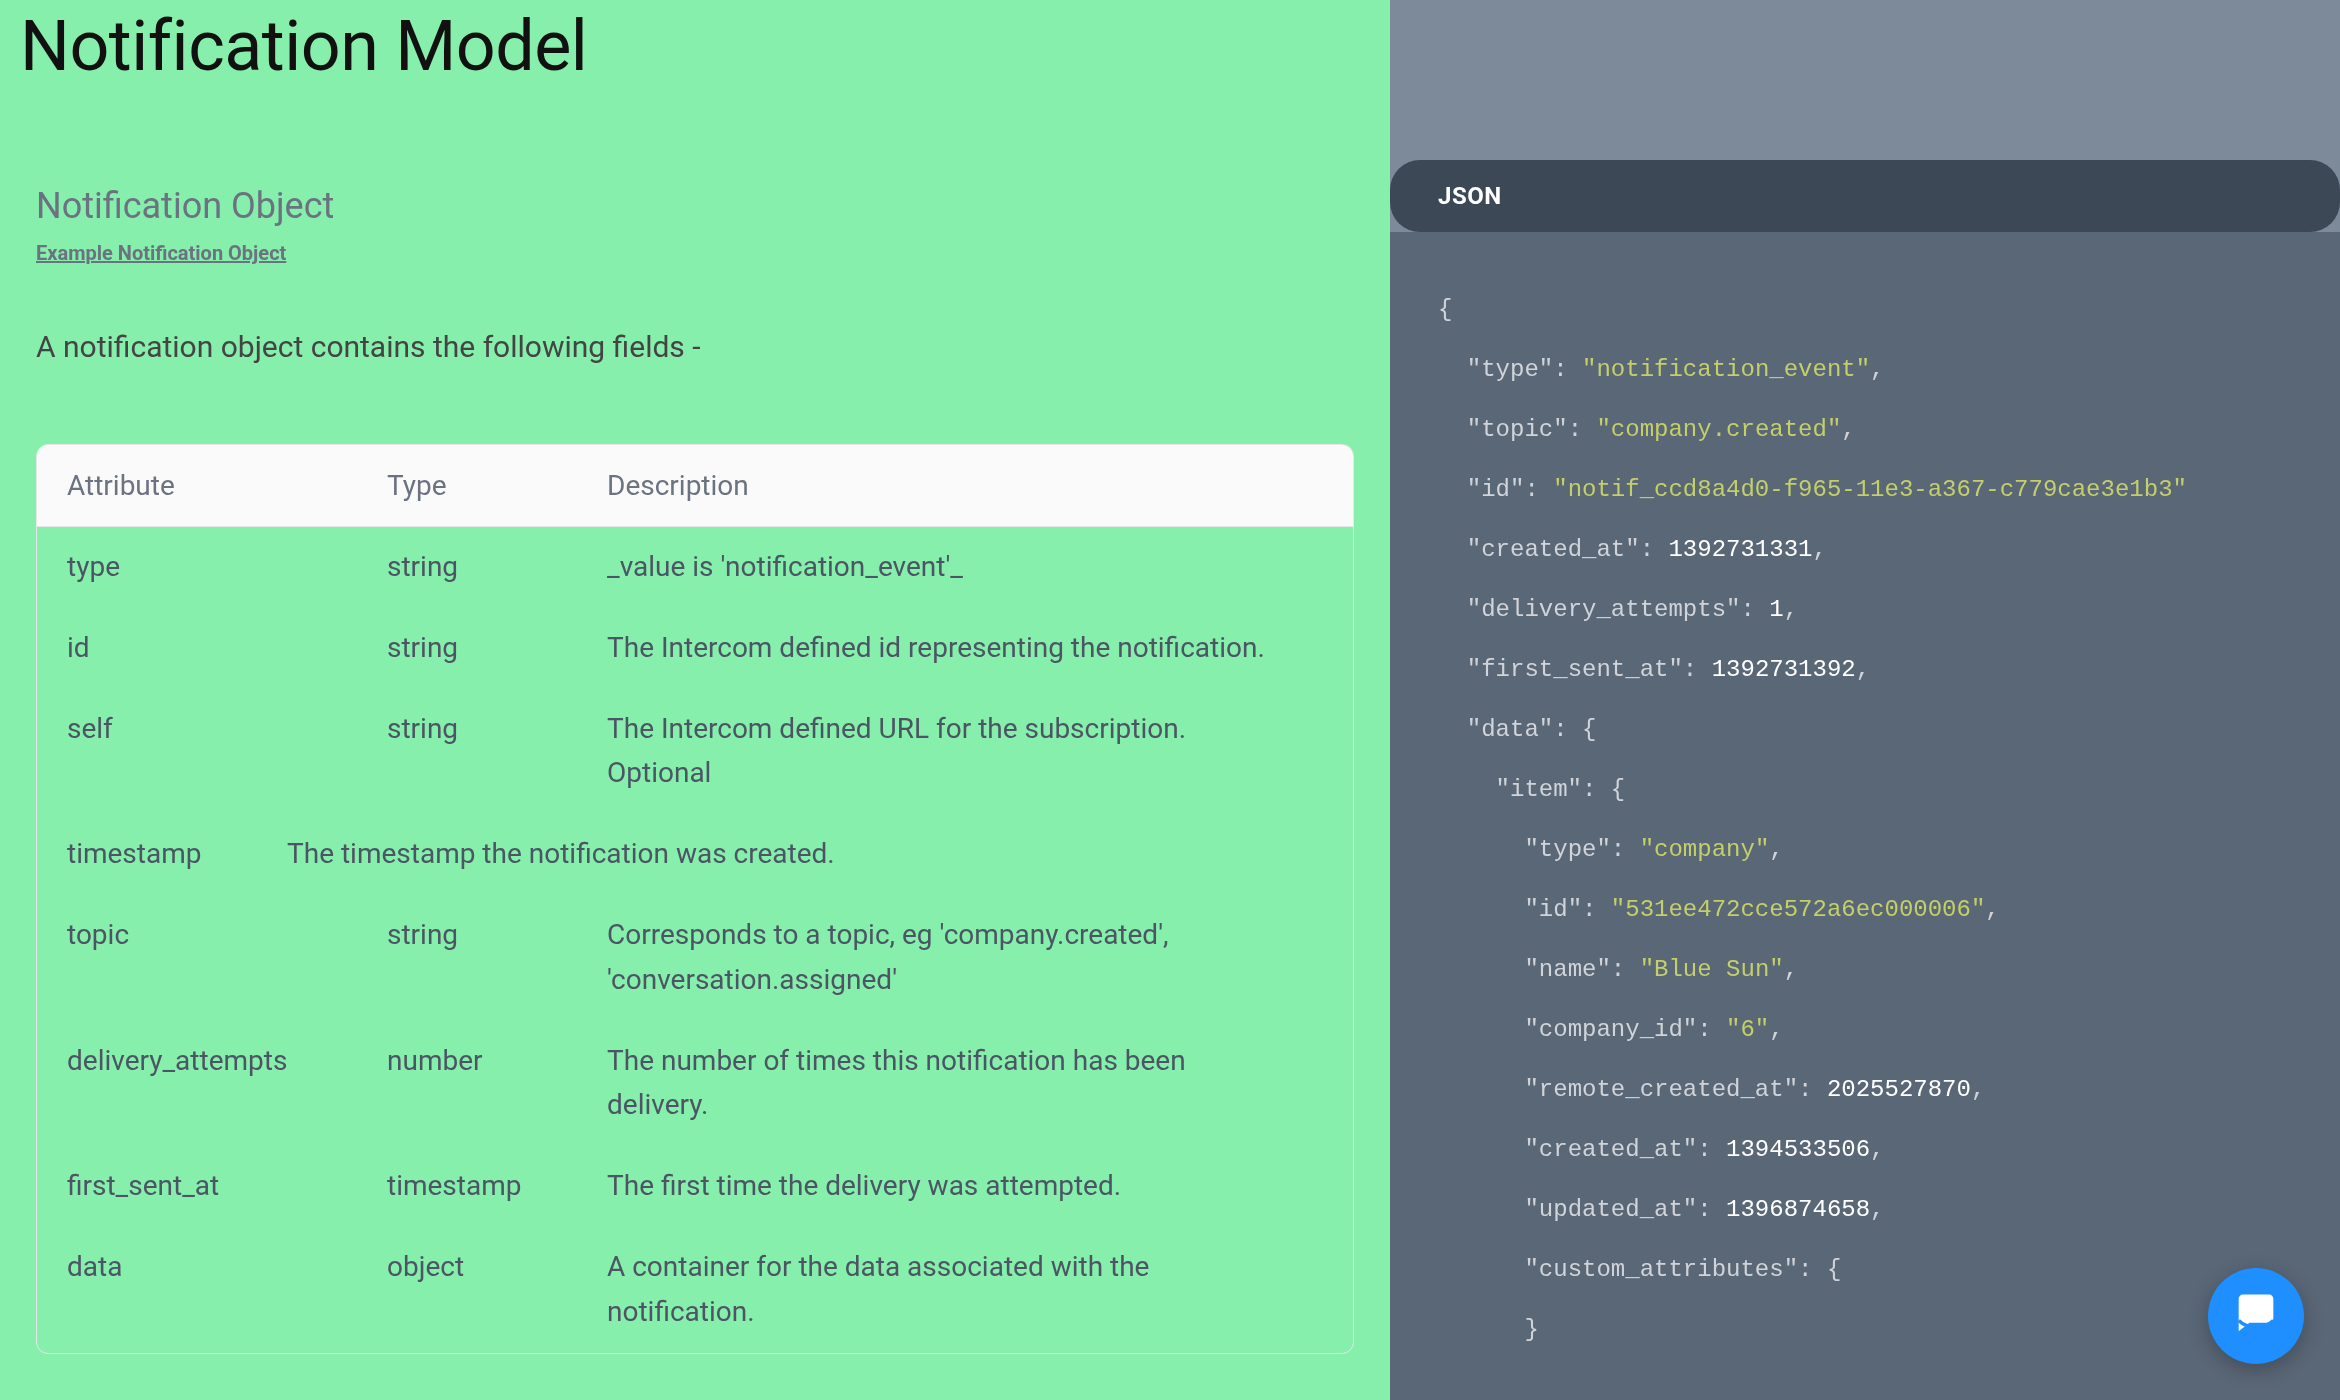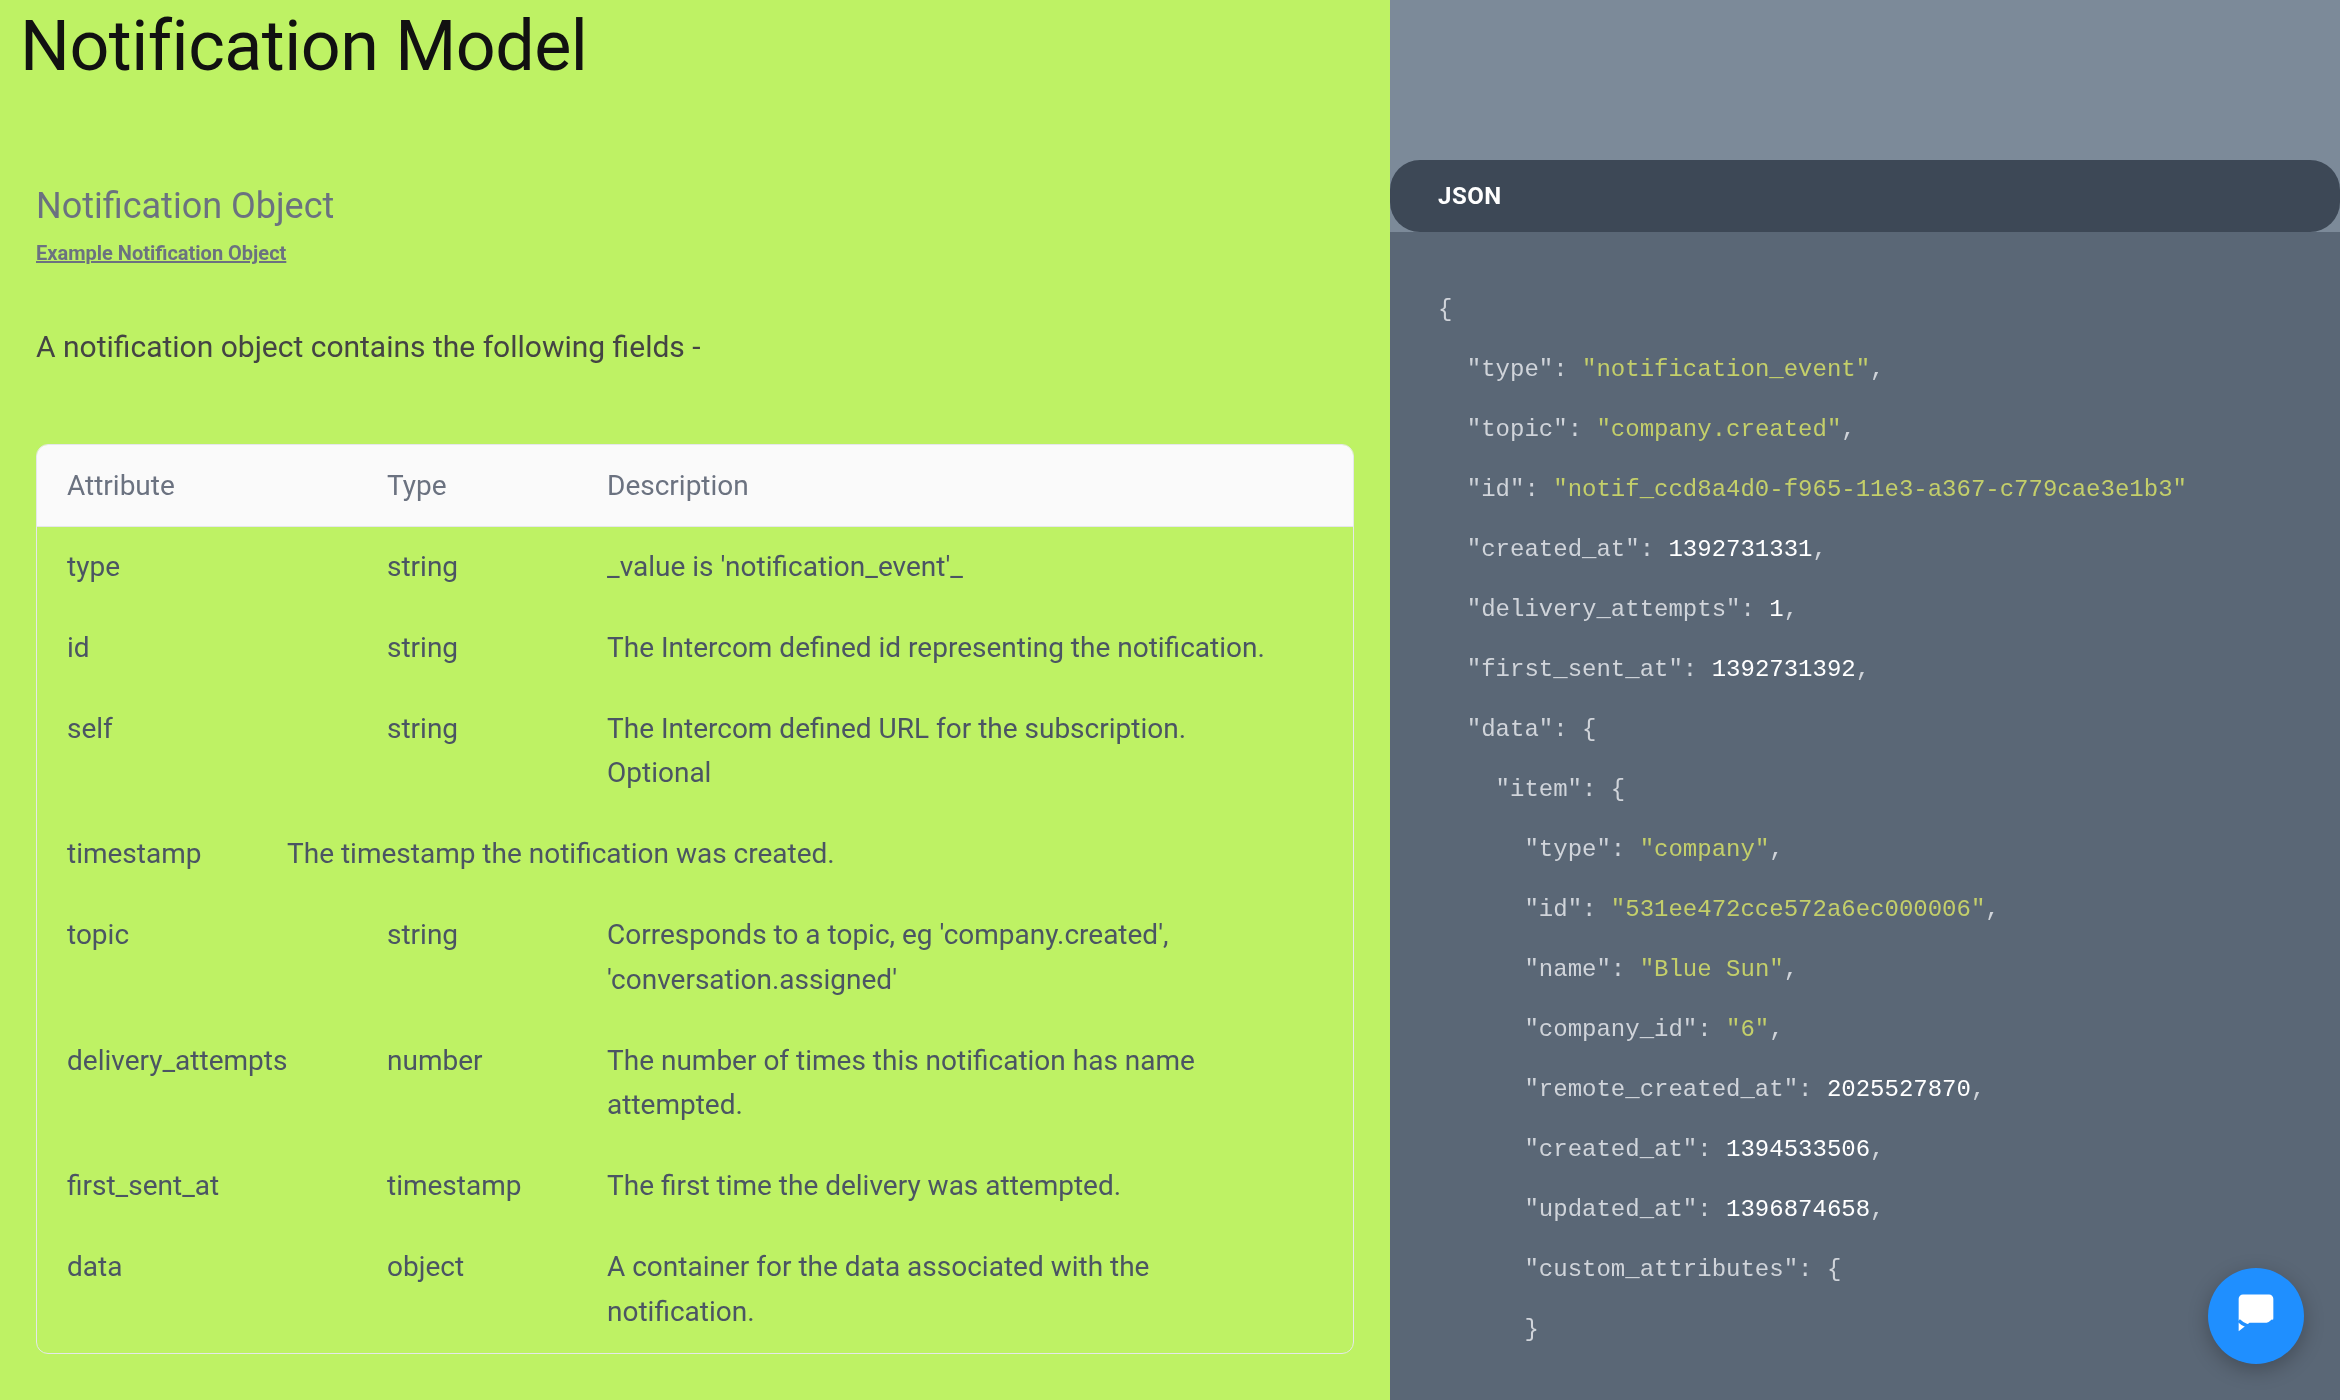--- a/index.html
+++ b/index.html
@@ -11,21 +11,21 @@
     width: 2340px;
     height: 1400px;
     overflow: hidden;
     background: #ffffff;
   }
 
   
   .left {
     width: 1390px;
     padding: 0 36px 60px 20px;
-    background: #bef264;
+    background: #86efac;
     overflow: hidden;
   }
   h1.page-title {
     font-size: 70px;
     font-weight: 400;
     letter-spacing: -0.5px;
     color: #111;
     line-height: 1.1;
     margin: 8px 0 100px 0;
   }
@@ -166,21 +166,21 @@
             <div class="col-desc">The timestamp the notification was created.</div>
           </div>
           <div class="row">
             <div class="col-attr">topic</div>
             <div class="col-type">string</div>
             <div class="col-desc">Corresponds to a topic, eg 'company.created', 'conversation.assigned'</div>
           </div>
           <div class="row">
             <div class="col-attr">delivery_attempts</div>
             <div class="col-type">number</div>
-            <div class="col-desc">The number of times this notification has name attempted.</div>
+            <div class="col-desc">The number of times this notification has been delivery.</div>
           </div>
           <div class="row">
             <div class="col-attr">first_sent_at</div>
             <div class="col-type">timestamp</div>
             <div class="col-desc">The first time the delivery was attempted.</div>
           </div>
           <div class="row">
             <div class="col-attr">data</div>
             <div class="col-type">object</div>
             <div class="col-desc">A container for the data associated with the notification.</div>

